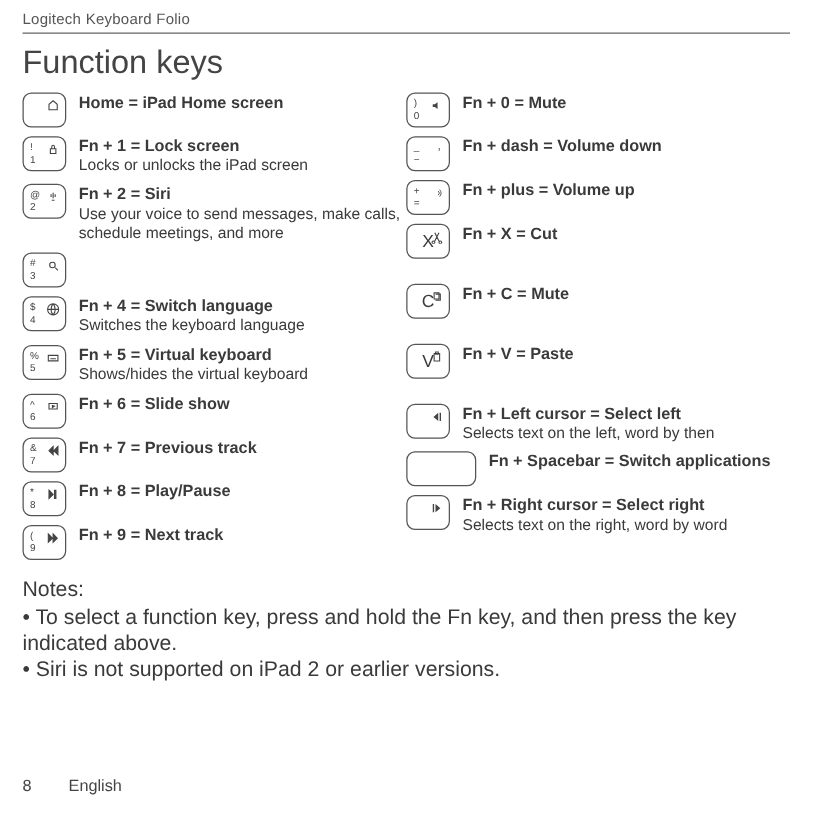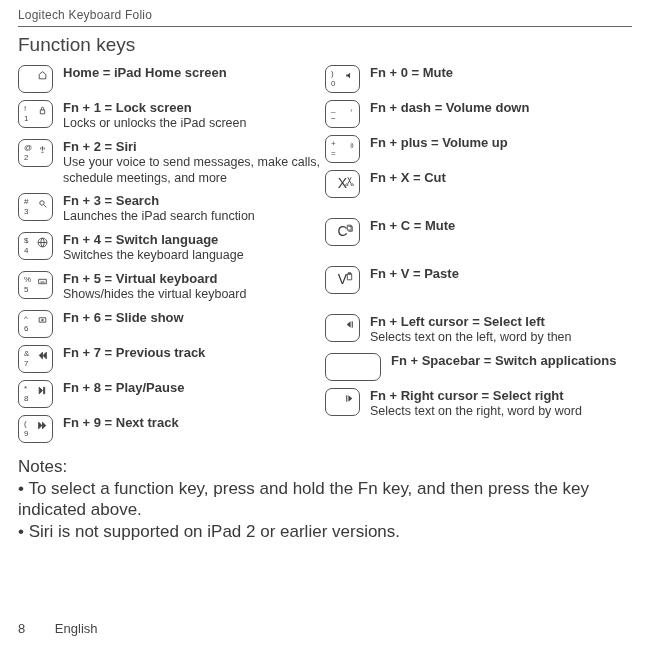--- a/index.html
+++ b/index.html
@@ -18,21 +18,21 @@
     font-weight: 400;
     color: #555;
     letter-spacing: 0.2px;
   }
   hr.rule {
     border: none;
     border-top: 1px solid #666;
     margin: 3px 0 6px 0;
   }
   .page-title {
-    font-size: 19px;
+    font-size: 26px;
     font-weight: 400;
     color: #444;
     margin-bottom: 8px;
   }
   .columns {
     display: flex;
   }
   .col { flex: 1; }
   .entry {
     display: flex;
@@ -140,24 +140,20 @@
         </div>
       </div>
       <div class="entry">
         <div class="keycap">
           <span class="tl">#</span>
           <span class="bl">3</span>
           <span class="tr"><svg class="glyph" viewBox="0 0 20 20">
               <path fill="none" stroke="#444" stroke-width="1.6" d="M13 13 L17 17 M5 9 a4 4 0 1 0 8 0 a4 4 0 1 0 -8 0"></path>
             </svg></span>
         </div>
-        <div class="entry-text">
-          <div class="title">Fn + 3 = Search</div>
-          <div class="desc">Launches the iPad search function</div>
-        </div>
       </div>
       <div class="entry">
         <div class="keycap">
           <span class="tl">$</span>
           <span class="bl">4</span>
           <span class="tr"><svg class="glyph" viewBox="0 0 20 20">
               <path fill="none" stroke="#444" stroke-width="1.6" d="M2 10 a8 8 0 1 0 16 0 a8 8 0 1 0 -16 0 M2 10 H18 M10 2 C6 6 6 14 10 18 M10 2 C14 6 14 14 10 18"></path>
             </svg></span>
         </div>
         <div class="entry-text">

